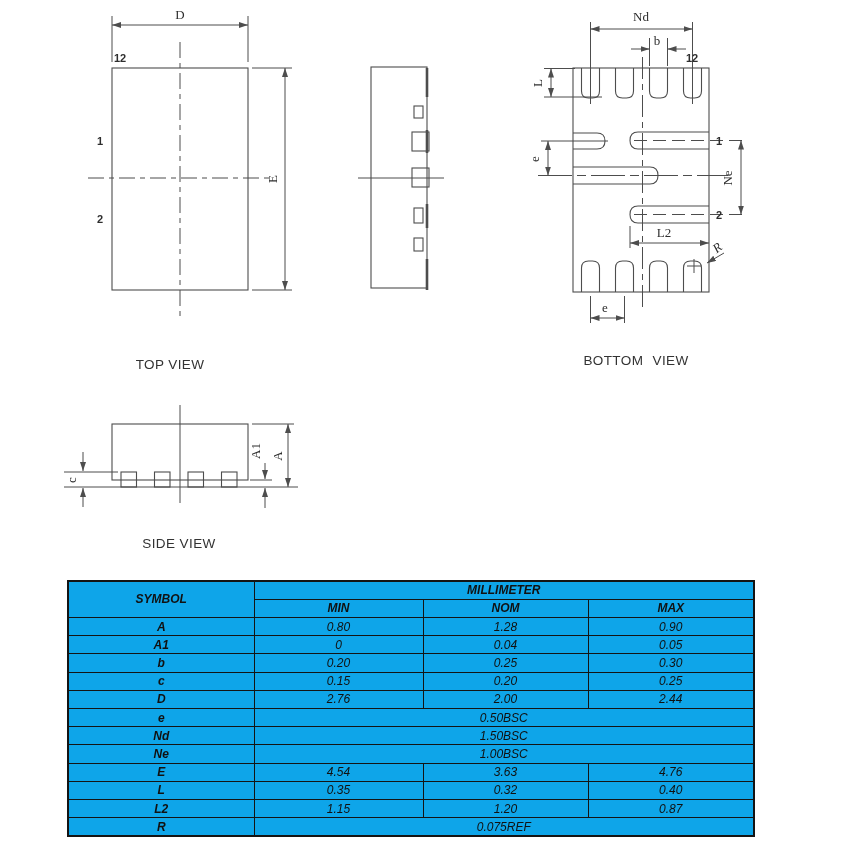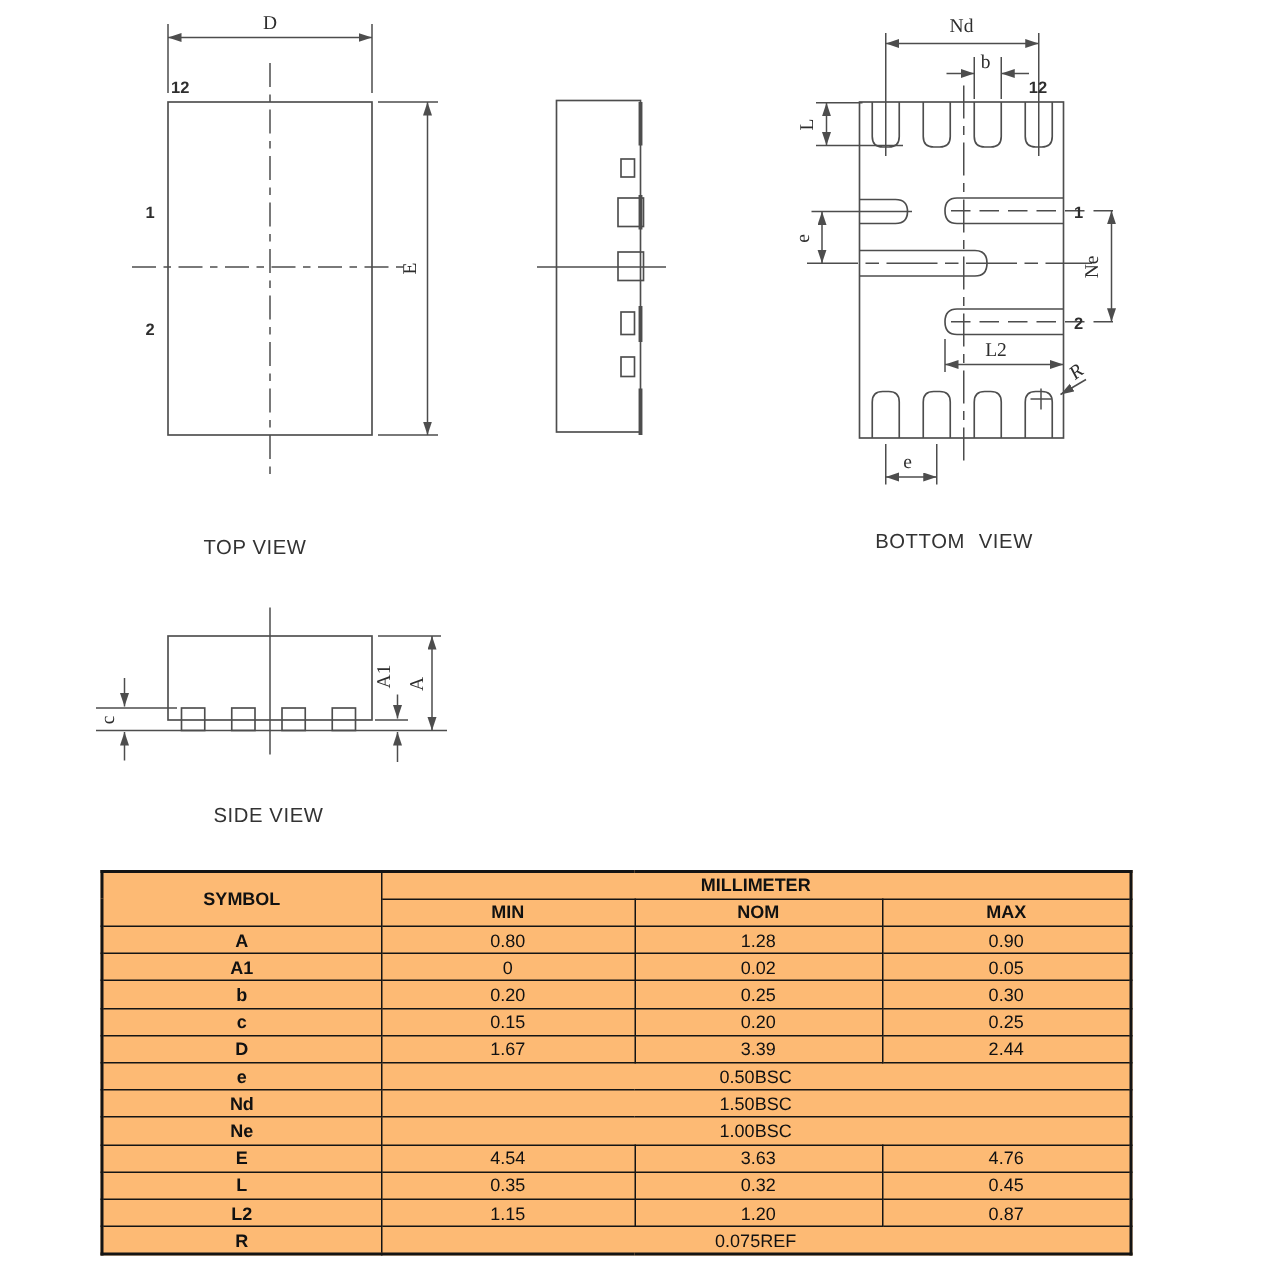--- a/index.html
+++ b/index.html
@@ -9,21 +9,21 @@
   svg line, svg rect.body, svg path.pad, svg rect.padsq{stroke:#4d4d4d;fill:none;stroke-width:1.1;}
   svg .thin{stroke-width:1;}
   svg .thick{stroke-width:2.6;}
   svg text{fill:#2e2e2e;}
   .dimtxt{font-family:"Liberation Serif",serif;font-size:13px;}
   .pintxt{font-family:"Liberation Sans",sans-serif;font-size:11px;font-weight:bold;}
   .viewtitle{font-family:"Liberation Sans",sans-serif;font-size:13.5px;fill:#333;letter-spacing:.4px;}
   .wide{word-spacing:5px;}
   .italic{font-style:italic;}
   table.dims{position:absolute;left:67px;top:580px;width:686px;height:257px;
-             border-collapse:collapse;table-layout:fixed;background:#fdba74;}
+             border-collapse:collapse;table-layout:fixed;background:#0ea5e9;font-style:italic;}
   table.dims th,table.dims td{border:1.5px solid #141414;padding:0;text-align:center;
              vertical-align:middle;font-size:12px;color:#111;overflow:hidden;}
   table.dims{border:2px solid #141414;}
   table.dims th{font-weight:bold;}
   table.dims td{font-weight:normal;}
   table.dims tr{height:18px;}
 </style>
 </head>
 <body>
 
@@ -209,39 +209,39 @@
   </tr>
   <tr>
     <th>A</th>
     <td>0.80</td>
     <td>1.28</td>
     <td>0.90</td>
   </tr>
   <tr>
     <th>A1</th>
     <td>0</td>
-    <td>0.02</td>
+    <td>0.04</td>
     <td>0.05</td>
   </tr>
   <tr>
     <th>b</th>
     <td>0.20</td>
     <td>0.25</td>
     <td>0.30</td>
   </tr>
   <tr>
     <th>c</th>
     <td>0.15</td>
     <td>0.20</td>
     <td>0.25</td>
   </tr>
   <tr>
     <th>D</th>
-    <td>1.67</td>
-    <td>3.39</td>
+    <td>2.76</td>
+    <td>2.00</td>
     <td>2.44</td>
   </tr>
   <tr>
     <th>e</th>
     <td colspan="3">0.50BSC</td>
   </tr>
   <tr>
     <th>Nd</th>
     <td colspan="3">1.50BSC</td>
   </tr>
@@ -252,21 +252,21 @@
   <tr>
     <th>E</th>
     <td>4.54</td>
     <td>3.63</td>
     <td>4.76</td>
   </tr>
   <tr>
     <th>L</th>
     <td>0.35</td>
     <td>0.32</td>
-    <td>0.45</td>
+    <td>0.40</td>
   </tr>
   <tr>
     <th>L2</th>
     <td>1.15</td>
     <td>1.20</td>
     <td>0.87</td>
   </tr>
   <tr>
     <th>R</th>
     <td colspan="3">0.075REF</td>

